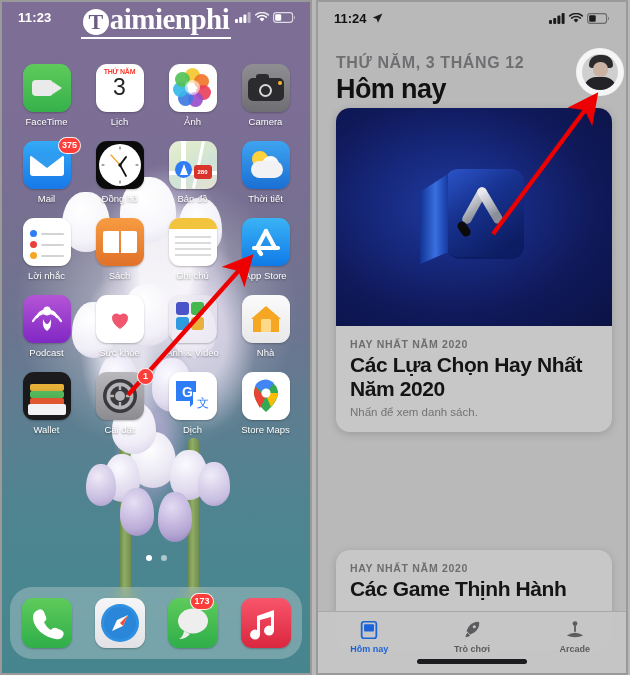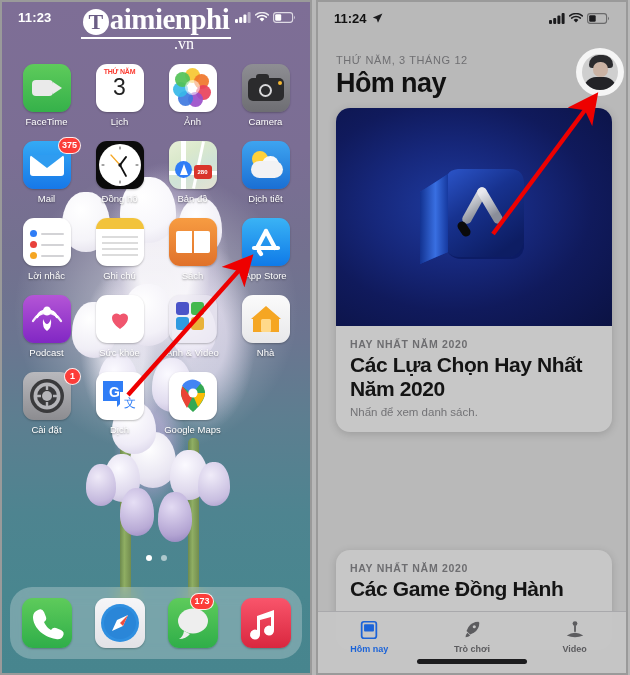--- a/index.html
+++ b/index.html
@@ -133,21 +133,21 @@
   .dock .ic { width:50px; height:50px; }
 
   
   .phone-right { position:relative; width:312px; height:675px; margin-left:4px;
                  background:#b9b9b9; overflow:hidden; border:2px solid #9a9a9a; }
   .as-status { position:absolute; top:0; left:0; right:0; height:32px;
                display:flex; align-items:center; padding:0 16px; font-size:13px;
                font-weight:bold; color:#111; }
   .as-status .sb-right { margin-left:auto; display:flex; align-items:center; gap:4px; }
   .as-head { position:absolute; top:52px; left:18px; right:14px; }
-  .as-date { font-size:11px; font-weight:normal; letter-spacing:0.6px; color:#6f6f72; }
+  .as-date { font-size:16px; font-weight:bold; letter-spacing:0.6px; color:#6f6f72; }
   .as-title { font-size:27px; font-weight:bold; color:#111; margin-top:2px; letter-spacing:-0.6px;}
   .avatar { position:absolute; right:8px; top:52px; width:36px; height:36px; border-radius:50%;
             overflow:hidden; background:#cfcfcf;
             box-shadow:0 0 0 6px rgba(255,255,255,0.85); }
   .avatar .hair { position:absolute; left:7px; top:1px; width:24px; height:13px;
                   background:#2b2b2e; border-radius:12px 12px 4px 4px; }
   .avatar .face { position:absolute; left:11px; top:8px; width:15px; height:15px;
                   background:#cbb3a4; border-radius:7px; }
   .avatar .body { position:absolute; left:2px; bottom:0; width:32px; height:13px;
                   background:#232327; border-radius:12px 12px 0 0; }
@@ -222,21 +222,20 @@
             <rect x="2.2" y="2.2" width="6" height="6.6" rx="1.2" fill="#fff"></rect>
             <path d="M21 3.8 v3.4 a2 2 0 0 0 0-3.4Z" fill="#fff" opacity="0.6"></path>
           </svg>
         </span>
       </div>
 
       <div class="wm">
         <div class="wm-main">
           <span class="wm-t">T</span><span>aimienphi</span>
         </div>
-        <div class="wm-sub">.vn</div>
       </div>
 
       <div class="grid">
 
         <div class="app">
           <div class="ic i-facetime"></div>
           <div class="lbl">FaceTime</div>
         </div>
         <div class="app">
           <div class="ic i-cal">
@@ -303,50 +302,50 @@
             <div class="shield">280</div>
           </div>
           <div class="lbl">Bản đồ</div>
         </div>
         <div class="app">
           <div class="ic i-weather">
               <div class="sun"></div>
               <div class="cl2"></div>
               <div class="cl"></div>
             </div>
-          <div class="lbl">Dịch tiết</div>
+          <div class="lbl">Thời tiết</div>
         </div>
 
         <div class="app">
           <div class="ic i-rem">
             <div class="bul" style="top:12px;background:#2f7df6;"></div>
               <div class="ln" style="top:14.5px;"></div>
             <div class="bul" style="top:23px;background:#e8413c;"></div>
               <div class="ln" style="top:25.5px;"></div>
             <div class="bul" style="top:34px;background:#f5a623;"></div>
               <div class="ln" style="top:36.5px;"></div>
           </div>
           <div class="lbl">Lời nhắc</div>
         </div>
         <div class="app">
+          <div class="ic i-books">
+            <div class="pg" style="left:7px;border-radius:2px 0 0 2px;"></div>
+            <div class="pg" style="left:25px;border-radius:0 2px 2px 0;"></div>
+          </div>
+          <div class="lbl">Sách</div>
+        </div>
+        <div class="app">
           <div class="ic i-notes">
             <div class="top"></div>
             <div class="ln" style="top:18px;"></div>
               <div class="ln" style="top:24px;"></div>
             <div class="ln" style="top:30px;"></div>
               <div class="ln" style="top:36px;"></div>
           </div>
           <div class="lbl">Ghi chú</div>
-        </div>
-        <div class="app">
-          <div class="ic i-books">
-            <div class="pg" style="left:7px;border-radius:2px 0 0 2px;"></div>
-            <div class="pg" style="left:25px;border-radius:0 2px 2px 0;"></div>
-          </div>
-          <div class="lbl">Sách</div>
         </div>
         <div class="app">
           <div class="ic i-appstore">
             <svg width="48" height="48" viewBox="0 0 48 48">
               <g stroke="#fff" stroke-width="4.2" stroke-linecap="round" fill="none">
                 <line x1="24" y1="13" x2="15" y2="30"></line>
                   <line x1="24" y1="13" x2="33" y2="30"></line>
                 <line x1="12" y1="30" x2="36" y2="30"></line>
                 <line x1="19" y1="36" x2="17" y2="33"></line>
               </g>
@@ -386,20 +385,29 @@
         <div class="app">
           <div class="ic i-home">
             <svg width="48" height="48" viewBox="0 0 48 48">
               <path d="M24 11 L39 24 L37 24 L37 37 L11 37 L11 24 L9 24 Z" fill="#f5a623"></path>
               <rect x="19" y="24" width="10" height="13" rx="1.5" fill="#ffd98a"></rect>
             </svg>
           </div>
           <div class="lbl">Nhà</div>
         </div>
 
+        <div class="app">
+          <div class="ic i-wallet">
+            <div class="card" style="top:12px;background:#e8b23a;"></div>
+            <div class="card" style="top:19px;background:#55b85c;"></div>
+            <div class="card" style="top:26px;background:#e0572f;"></div>
+            <div style="position:absolute;left:5px;right:5px;top:32px;height:11px;background:#f2f2f4;border-radius:2px;"></div>
+          </div>
+          <div class="lbl">Wallet</div>
+        </div>
         <div class="app">
           <div class="ic i-settings">
             <svg width="48" height="48" viewBox="0 0 48 48">
               <g fill="#3a3a3c">
                 <circle cx="24" cy="24" r="17"></circle>
               </g>
               <circle cx="24" cy="24" r="13.5" fill="#b5b5b9"></circle>
               <circle cx="24" cy="24" r="10" fill="#3a3a3c"></circle>
               <circle cx="24" cy="24" r="5" fill="#b5b5b9"></circle>
               <g stroke="#b5b5b9" stroke-width="2.4">
@@ -427,21 +435,21 @@
         <div class="app">
           <div class="ic i-gmaps">
             <svg width="48" height="48" viewBox="0 0 48 48">
               <path d="M24 9 a12 12 0 0 1 12 12 c0 9-12 19-12 19 S12 30 12 21 A12 12 0 0 1 24 9Z" fill="#34a853"></path>
               <path d="M13 14 a12 12 0 0 1 19 -3 l-9 11Z" fill="#4285f4"></path>
               <path d="M36 21 c0 4-4 10-7 14 l-6-14Z" fill="#fbbc05"></path>
               <path d="M12 21 c0-3 1-5 1-7 l10 12 -5 10 C15 31 12 25 12 21Z" fill="#ea4335"></path>
               <circle cx="24" cy="21" r="4.6" fill="#fff"></circle>
             </svg>
           </div>
-          <div class="lbl">Google Maps</div>
+          <div class="lbl">Store Maps</div>
         </div>
       </div>
 
       <div class="pagedots">
         <i class="on"></i>
         <i></i>
       </div>
 
       <div class="dock">
         <div class="app">
@@ -563,21 +571,21 @@
       <div class="card-body">
         <div class="k-eyebrow">HAY NHẤT NĂM 2020</div>
         <div class="k-title">Các Lựa Chọn Hay Nhất Năm 2020</div>
         <div class="k-sub">Nhấn để xem danh sách.</div>
       </div>
     </div>
 
     <div class="card" style="top:548px; height:100px;">
       <div class="card-body" style="padding:12px 14px;">
         <div class="k-eyebrow">HAY NHẤT NĂM 2020</div>
-        <div class="k-title">Các Game Đồng Hành</div>
+        <div class="k-title">Các Game Thịnh Hành</div>
       </div>
     </div>
 
     <div class="tabbar">
       <div class="tab active">
         <svg width="22" height="22" viewBox="0 0 24 24">
           <rect x="4" y="3" width="16" height="18" rx="2.4" fill="none" stroke="#1b63d8" stroke-width="1.9"></rect>
           <rect x="6.6" y="5.6" width="10.8" height="8" rx="1" fill="#1b63d8"></rect>
         </svg>
         <span class="tl">Hôm nay</span>
@@ -589,21 +597,21 @@
           <path d="M7 15 q-2 2-2 5 q3 0 5-2Z" fill="#5c5c5f"></path>
         </svg>
         <span class="tl">Trò chơi</span>
       </div>
       <div class="tab">
         <svg width="22" height="22" viewBox="0 0 24 24">
           <circle cx="12" cy="5" r="2.6" fill="#5c5c5f"></circle>
           <rect x="11" y="7" width="2" height="7" fill="#5c5c5f"></rect>
           <path d="M3 18 q9-6 18 0 q-9 4-18 0Z" fill="#5c5c5f"></path>
         </svg>
-        <span class="tl">Video</span>
+        <span class="tl">Arcade</span>
       </div>
       <div class="homebar"></div>
     </div>
 
     <svg class="arrow" style="left:0;top:0;width:312px;height:675px;">
       <defs>
         <marker id="ahR" markerWidth="7" markerHeight="7" refX="3.1" refY="3.5" orient="auto">
           <path d="M0,0 L7,3.5 L0,7 L1.9,3.5Z" fill="#ee0000"></path>
         </marker>
       </defs>

